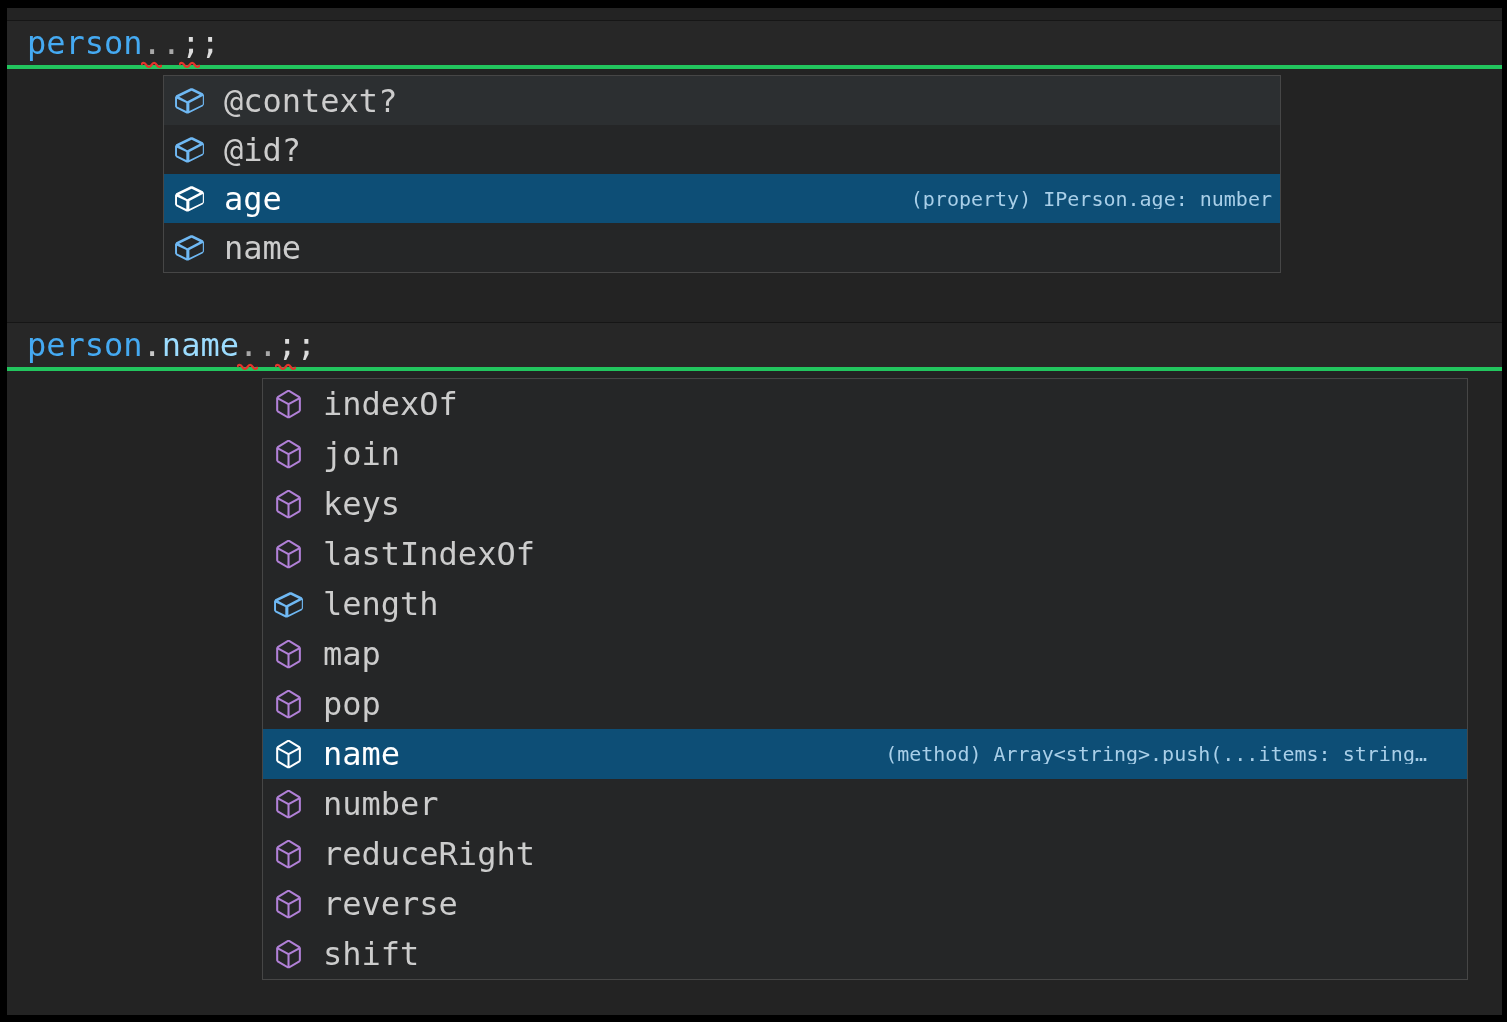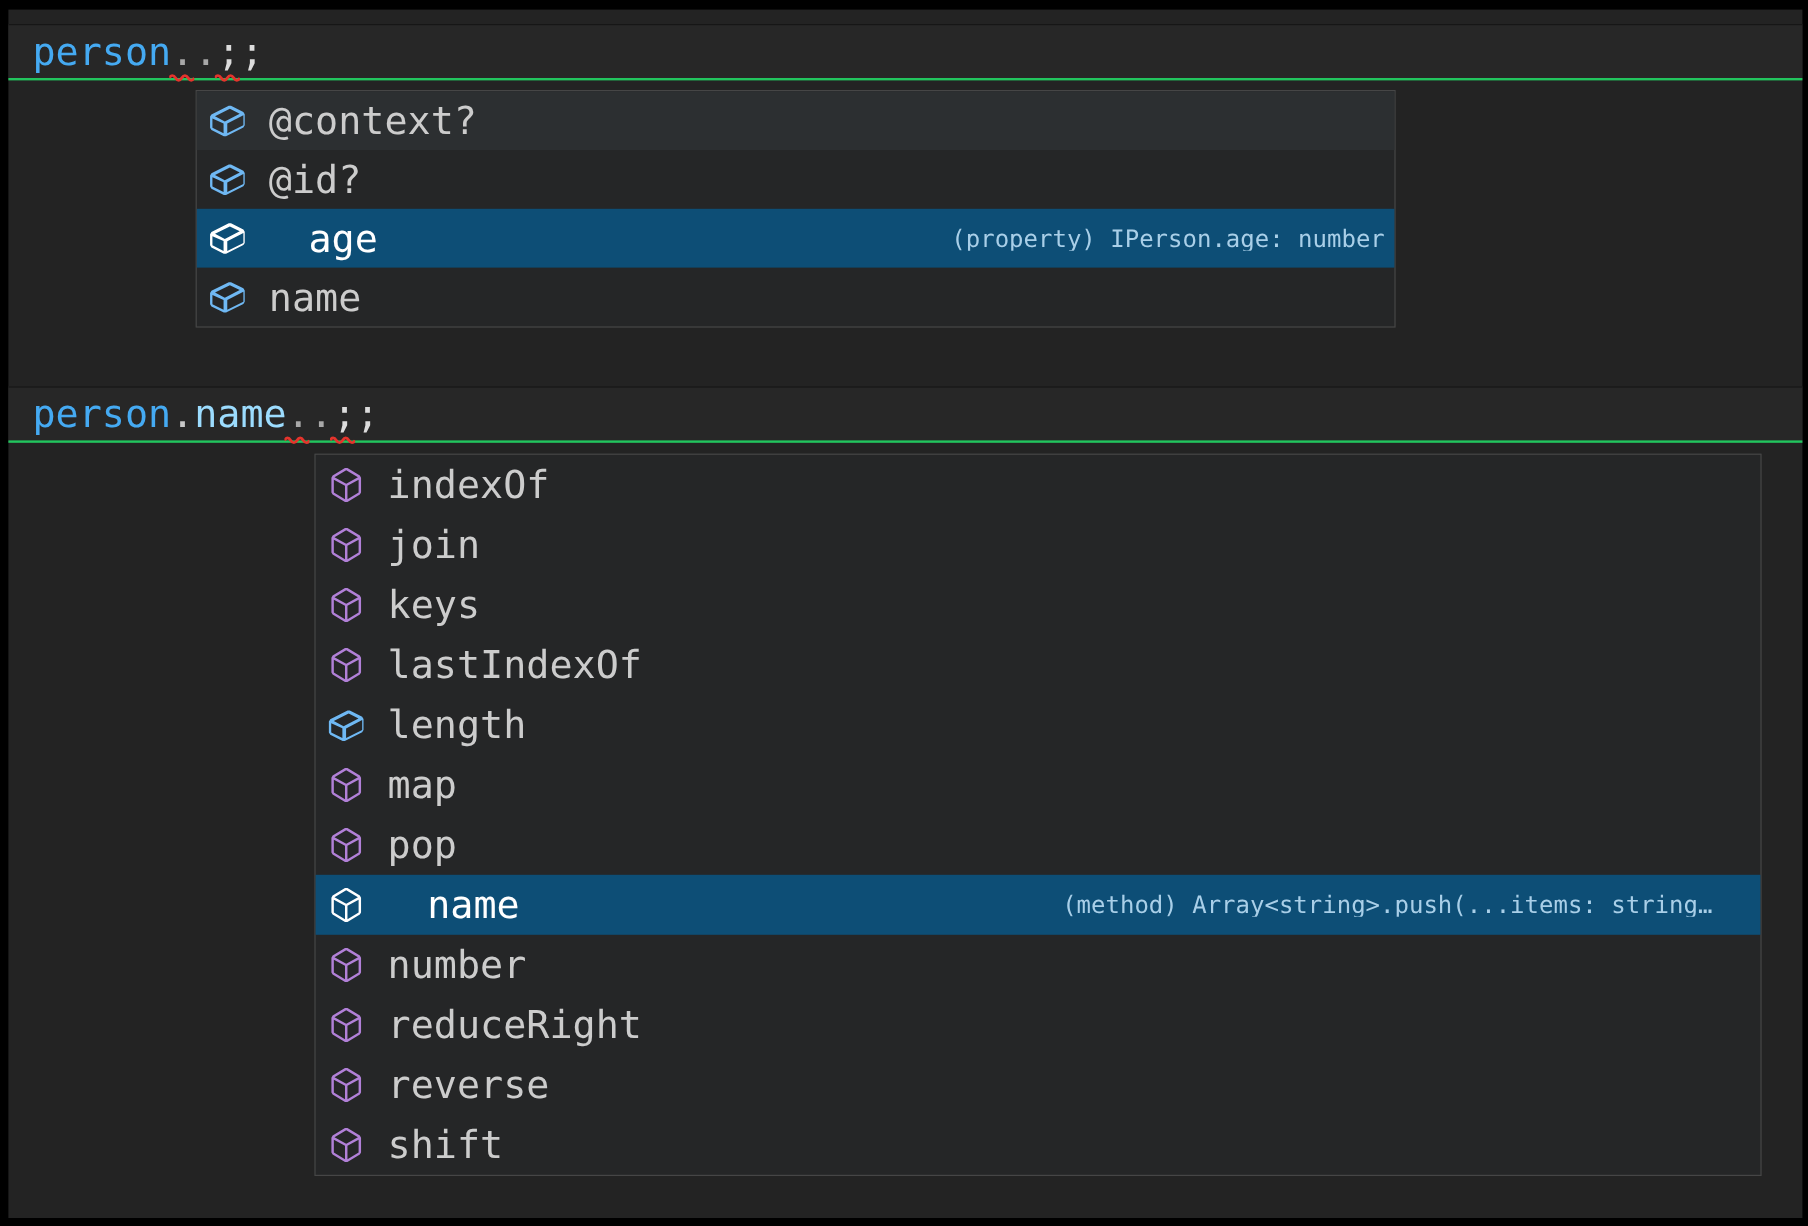--- a/index.html
+++ b/index.html
@@ -9,45 +9,45 @@
     font-family:"DejaVu Sans Mono","Liberation Mono",monospace;
   }
   .editor{
     position:absolute;left:7px;top:8px;right:5px;bottom:7px;
     background:var(--editor-bg,#232323);
   }
   
   .line-strip{
     position:absolute;left:0;right:0;height:44px;
     background:var(--strip-bg,#272727);
-    border-top:1px solid #161616;border-bottom:2px solid #22c55e;
+    border-top:1px solid #161616;border-bottom:4px solid #22c55e;
   }
   .strip-1{top:12px;}
   .strip-2{top:314px;}
   .code-text{
     padding-left:20px;line-height:44px;font-size:32px;white-space:pre;
   }
   .tok{display:inline-block;position:relative;}
   .tok svg.squiggle{
     position:absolute;left:-2px;bottom:-4px;width:21px;height:9px;
   }
   
   .suggest{
     position:absolute;box-sizing:border-box;
     background:var(--list-bg,#252627);
     border:1px solid var(--border,#464646);
     z-index:5;
   }
-  .s1{left:156px;top:67px;width:1000px;text-align:right;}
+  .s1{left:156px;top:67px;width:1118px;text-align:right;}
   .s2{left:255px;top:370px;width:1206px;}
   .row{display:flex;align-items:center;padding-left:9px;box-sizing:border-box;}
   .s1 .row{height:49px;}
   .s2 .row{height:50px;}
   .row.hovered{background:var(--hover-bg,#2C2F31);}
-  .row.selected{background:var(--sel-bg,#0D4E76);gap:33px;}
+  .row.selected{background:var(--sel-bg,#0D4E76);}
   .icon{width:33px;height:33px;margin-right:18px;flex:none;}
   .icon path{fill:var(--field-icon,#6FB8F3);}
   .icon.kind-method path{fill:var(--method-icon,#B180D7);}
   .row.selected .icon path{fill:#FFFFFF;}
   .label{font-size:32px;line-height:1;color:var(--label,#CCCCCC);white-space:pre;}
   .row.selected .label{color:#FFFFFF;}
   .detail{
     margin-left:auto;font-size:20px;line-height:1;padding-right:8px;
     color:var(--detail,#A9CFE8);white-space:pre;overflow:hidden;
   }

